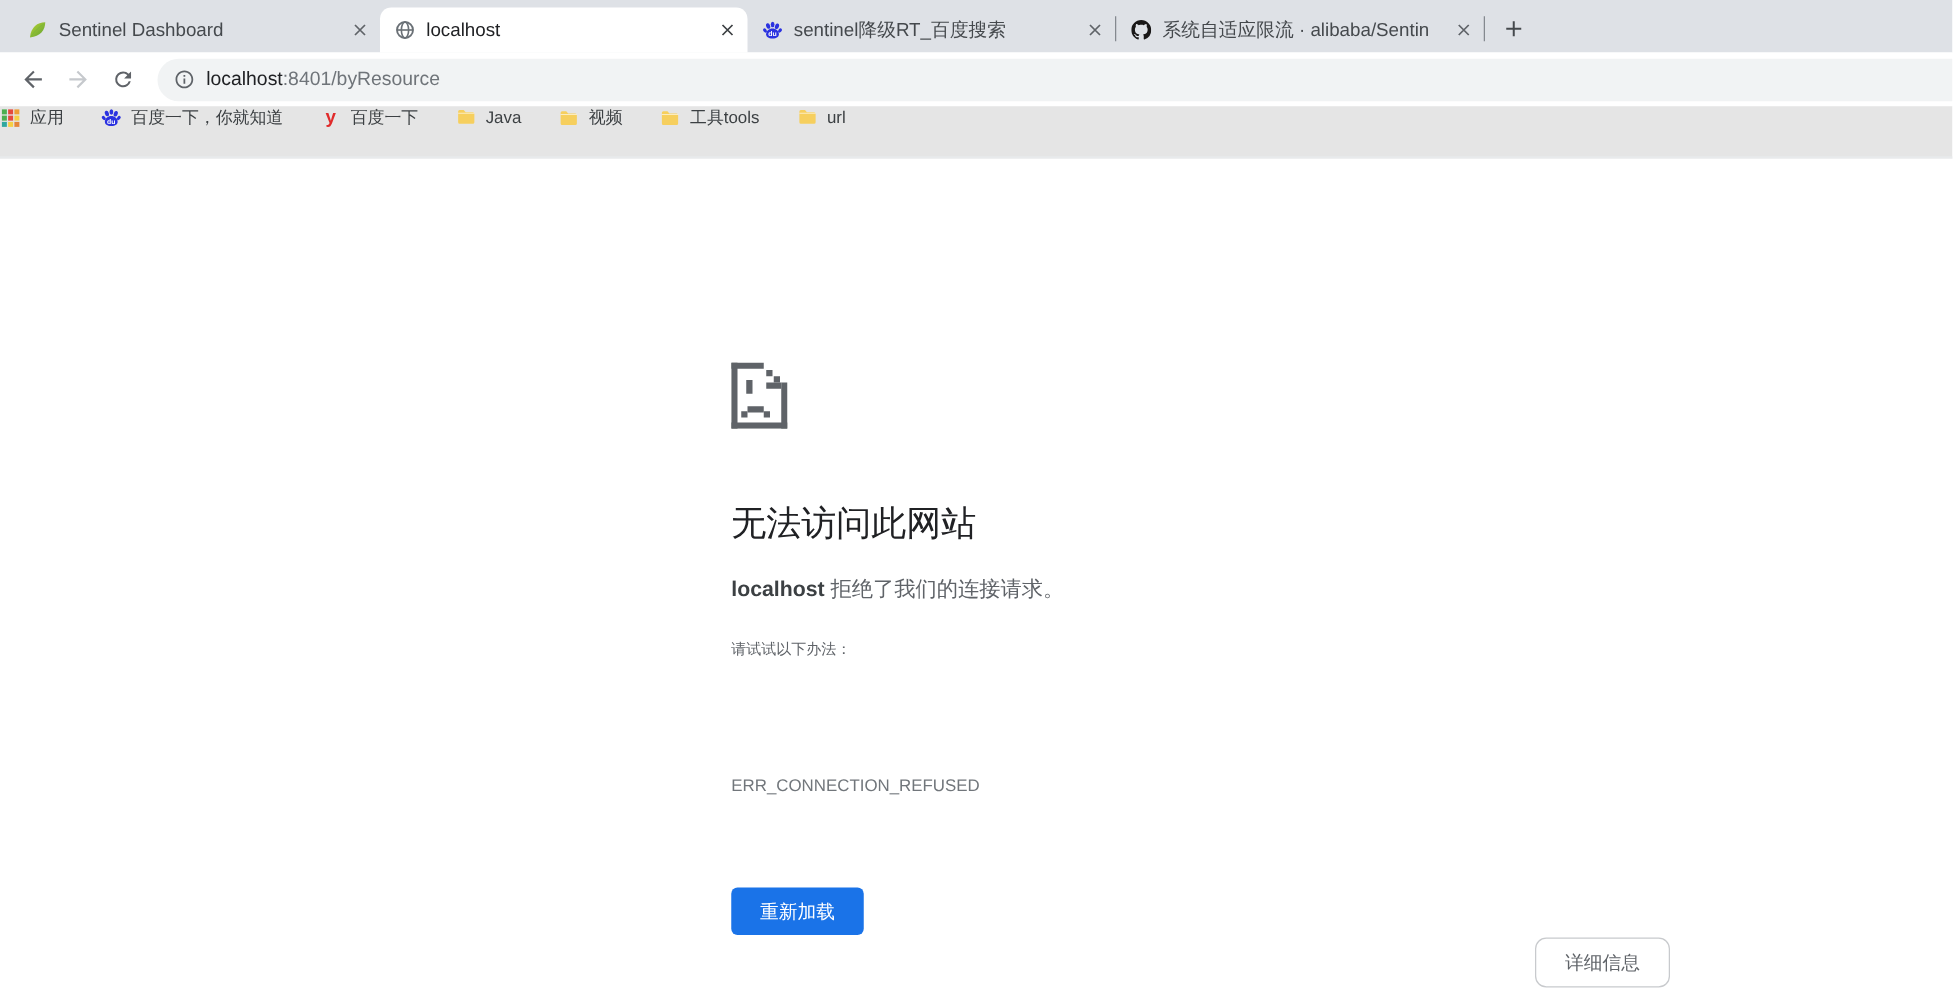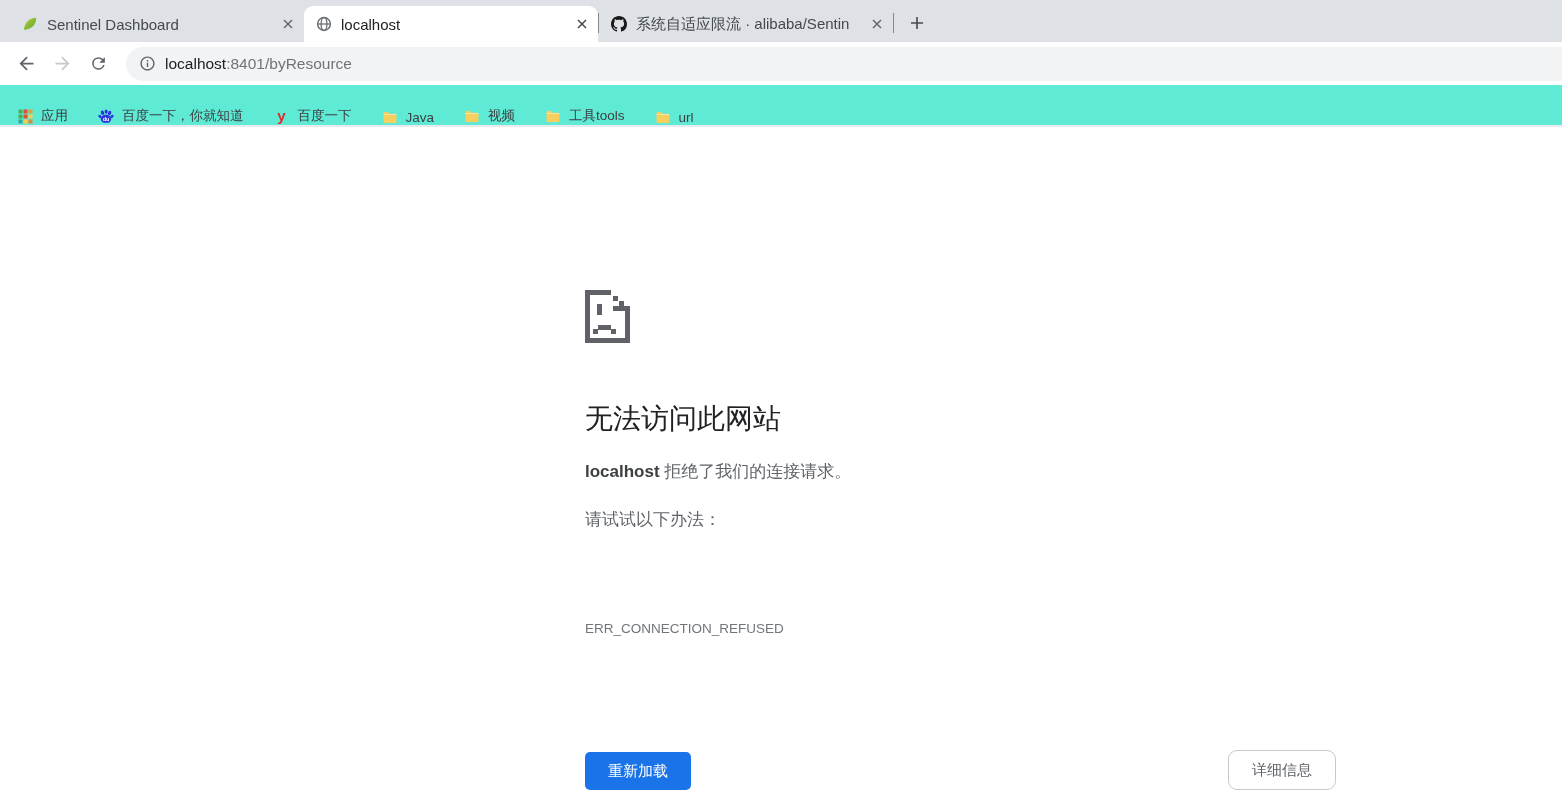--- a/index.html
+++ b/index.html
@@ -24,40 +24,40 @@
   
   .navbar { height:43px; background:#fff; display:flex; align-items:center; padding-left:8px; }
   .nav-btn { width:36px; height:36px; display:flex; align-items:center; justify-content:center; border-radius:50%; cursor:pointer; flex:none; }
   .omnibox { flex:1; height:34px; background:#f1f3f4; border-radius:17px 0 0 17px; margin-left:10px;
              display:flex; align-items:center; padding-left:13px; cursor:text; }
   .url { font-size:15.5px; margin-left:9px; white-space:nowrap; }
   .url .host { color:#202124; }
   .url .rest { color:#6f7479; }
 
   
-  .bookmarks { height:42px; background:#5eead4; display:flex; align-items:flex-end; padding-left:17px;
+  .bookmarks { height:42px; background:#e5e5e5; display:flex; align-items:flex-start; 
                border-bottom:2px solid #e8eaec; }
   .bm { display:flex; align-items:center; margin-right:30px; cursor:pointer; }
   .bm-icon { width:16px; height:16px; margin-right:8px; display:flex; align-items:center; justify-content:center; }
   .bm-label { font-size:13.5px; color:#3c4043; white-space:nowrap; }
   .youdao-glyph { color:#e02b2b; font-weight:bold; font-size:15px; line-height:16px; }
 
   
   .content { position:relative; height:675px; background:#fff;padding-left:20px; }
   .error-main { position:absolute; left:585px; top:163px; width:751px; height:480px; }
   .sad-icon { position:absolute; left:0; top:0; }
   .err-title { position:absolute; left:0; top:110px; font-size:28px; font-weight:400; color:#202124; line-height:38px; }
   .err-sub { position:absolute; left:0; top:169px; font-size:17px; line-height:25px; color:#5f6368; }
   .err-sub b { color:#3c4043; }
-  .suggest-head { position:absolute; left:0; top:217px; font-size:17px; color:#5f6368; line-height:25px; }
+  .suggest-head { position:absolute; left:0; top:217px; font-size:12px; color:#5f6368; line-height:25px; }
   .suggest-list { position:absolute; left:0; top:246px; margin:0; padding-left:46px; }
   .suggest-list li { font-size:17px; line-height:30px; color:#5f6368; }
   .suggest-list a { color:#4879e8; text-decoration:none; cursor:pointer; }
   .err-code { position:absolute; left:0; top:331px; font-size:13.5px; color:#71767b; }
-  .btn-row { position:absolute; left:0; right:0; top:420px; display:flex; justify-content:space-between; align-items:flex-end; }
+  .btn-row { position:absolute; left:0; right:0; top:420px; display:flex; justify-content:space-between; align-items:flex-start; }
   .btn-reload { width:106px; height:38px; background:#1a73e8; color:#fff; border:none; border-radius:5px;
                 font-size:15px; font-weight:500; font-family:inherit; cursor:pointer; }
   .btn-details { width:108px; height:40px; background:#fff; color:#5f6368; border:1px solid #c8cacd; border-radius:9px;
                  font-size:15px; font-family:inherit; cursor:pointer;margin-top:40px; }
 </style>
 </head>
 <body>
 
 <div class="window">
 
@@ -93,20 +93,39 @@
         </svg>
       </span>
       <span class="tab-title">localhost</span>
       <span class="tab-close">
         <svg width="10" height="10" viewBox="0 0 10 10">
             <path d="M1 1 L9 9 M9 1 L1 9" stroke="#3c4043" stroke-width="1.4"></path>
           </svg>
       </span>
     </div>
 
+    <div class="tab">
+      <span class="favicon">
+        <svg width="16" height="16" viewBox="0 0 16 16" fill="#2b32e0">
+          <ellipse cx="4.5" cy="4.8" rx="1.6" ry="2.3" transform="rotate(-18 4.5 4.8)"></ellipse>
+          <ellipse cx="8.1" cy="3.6" rx="1.5" ry="2.2"></ellipse>
+          <ellipse cx="11.6" cy="5" rx="1.6" ry="2.3" transform="rotate(18 11.6 5)"></ellipse>
+          <ellipse cx="14" cy="8.4" rx="1.3" ry="1.9" transform="rotate(40 14 8.4)"></ellipse>
+          <ellipse cx="2" cy="8.4" rx="1.3" ry="1.9" transform="rotate(-40 2 8.4)"></ellipse>
+          <path d="M8 6.8 c-2.9 0-5.1 2-5.1 4.6 0 2 1.7 3.4 5.1 3.4 s5.1-1.4 5.1-3.4 C13.1 8.8 10.9 6.8 8 6.8 Z"></path>
+          <text x="8" y="13" font-size="5.5" fill="#ffffff" text-anchor="middle" font-weight="bold">du</text>
+        </svg>
+      </span>
+      <span class="tab-title">sentinel降级RT_百度搜索</span>
+      <span class="tab-close">
+        <svg width="10" height="10" viewBox="0 0 10 10">
+            <path d="M1 1 L9 9 M9 1 L1 9" stroke="#5f6368" stroke-width="1.4"></path>
+          </svg>
+      </span>
+    </div>
 
     <div class="tab-sep"></div>
 
     <div class="tab">
       <span class="favicon">
         <svg width="16" height="16" viewBox="0 0 16 16" fill="#191717">
           <path d="M8 0C3.58 0 0 3.58 0 8c0 3.54 2.29 6.53 5.47 7.59.4.07.55-.17.55-.38 0-.19-.01-.82-.01-1.49-2.01.37-2.53-.49-2.69-.94-.09-.23-.48-.94-.82-1.13-.28-.15-.68-.52-.01-.53.63-.01 1.08.58 1.23.82.72 1.21 1.87.87 2.33.66.07-.52.28-.87.51-1.07-1.78-.2-3.64-.89-3.64-3.95 0-.87.31-1.59.82-2.15-.08-.2-.36-1.02.08-2.12 0 0 .67-.21 2.2.82.64-.18 1.32-.27 2-.27s1.36.09 2 .27c1.53-1.04 2.2-.82 2.2-.82.44 1.1.16 1.92.08 2.12.51.56.82 1.27.82 2.15 0 3.07-1.87 3.75-3.65 3.95.29.25.54.73.54 1.48 0 1.07-.01 1.93-.01 2.2 0 .21.15.46.55.38A8.012 8.012 0 0 0 16 8c0-4.42-3.58-8-8-8z"></path>
         </svg>
       </span>
       <span class="tab-title">系统自适应限流 · alibaba/Sentin</span>

